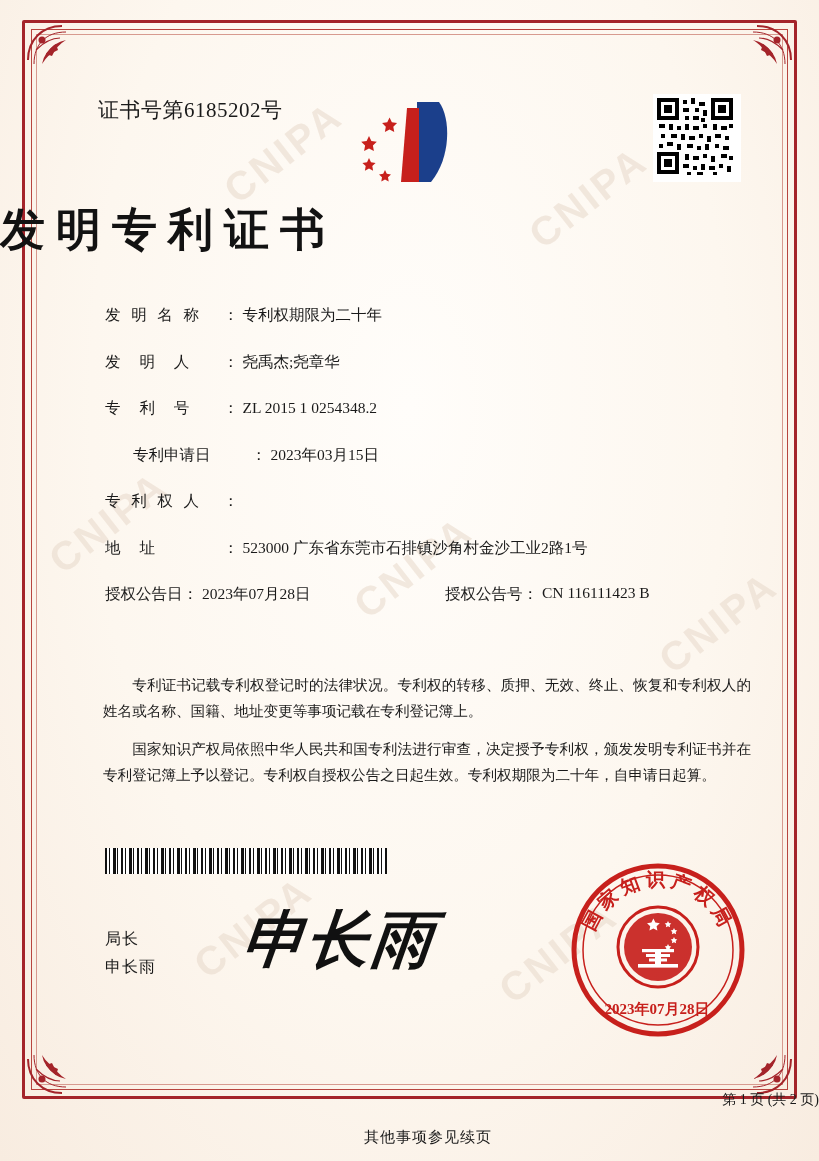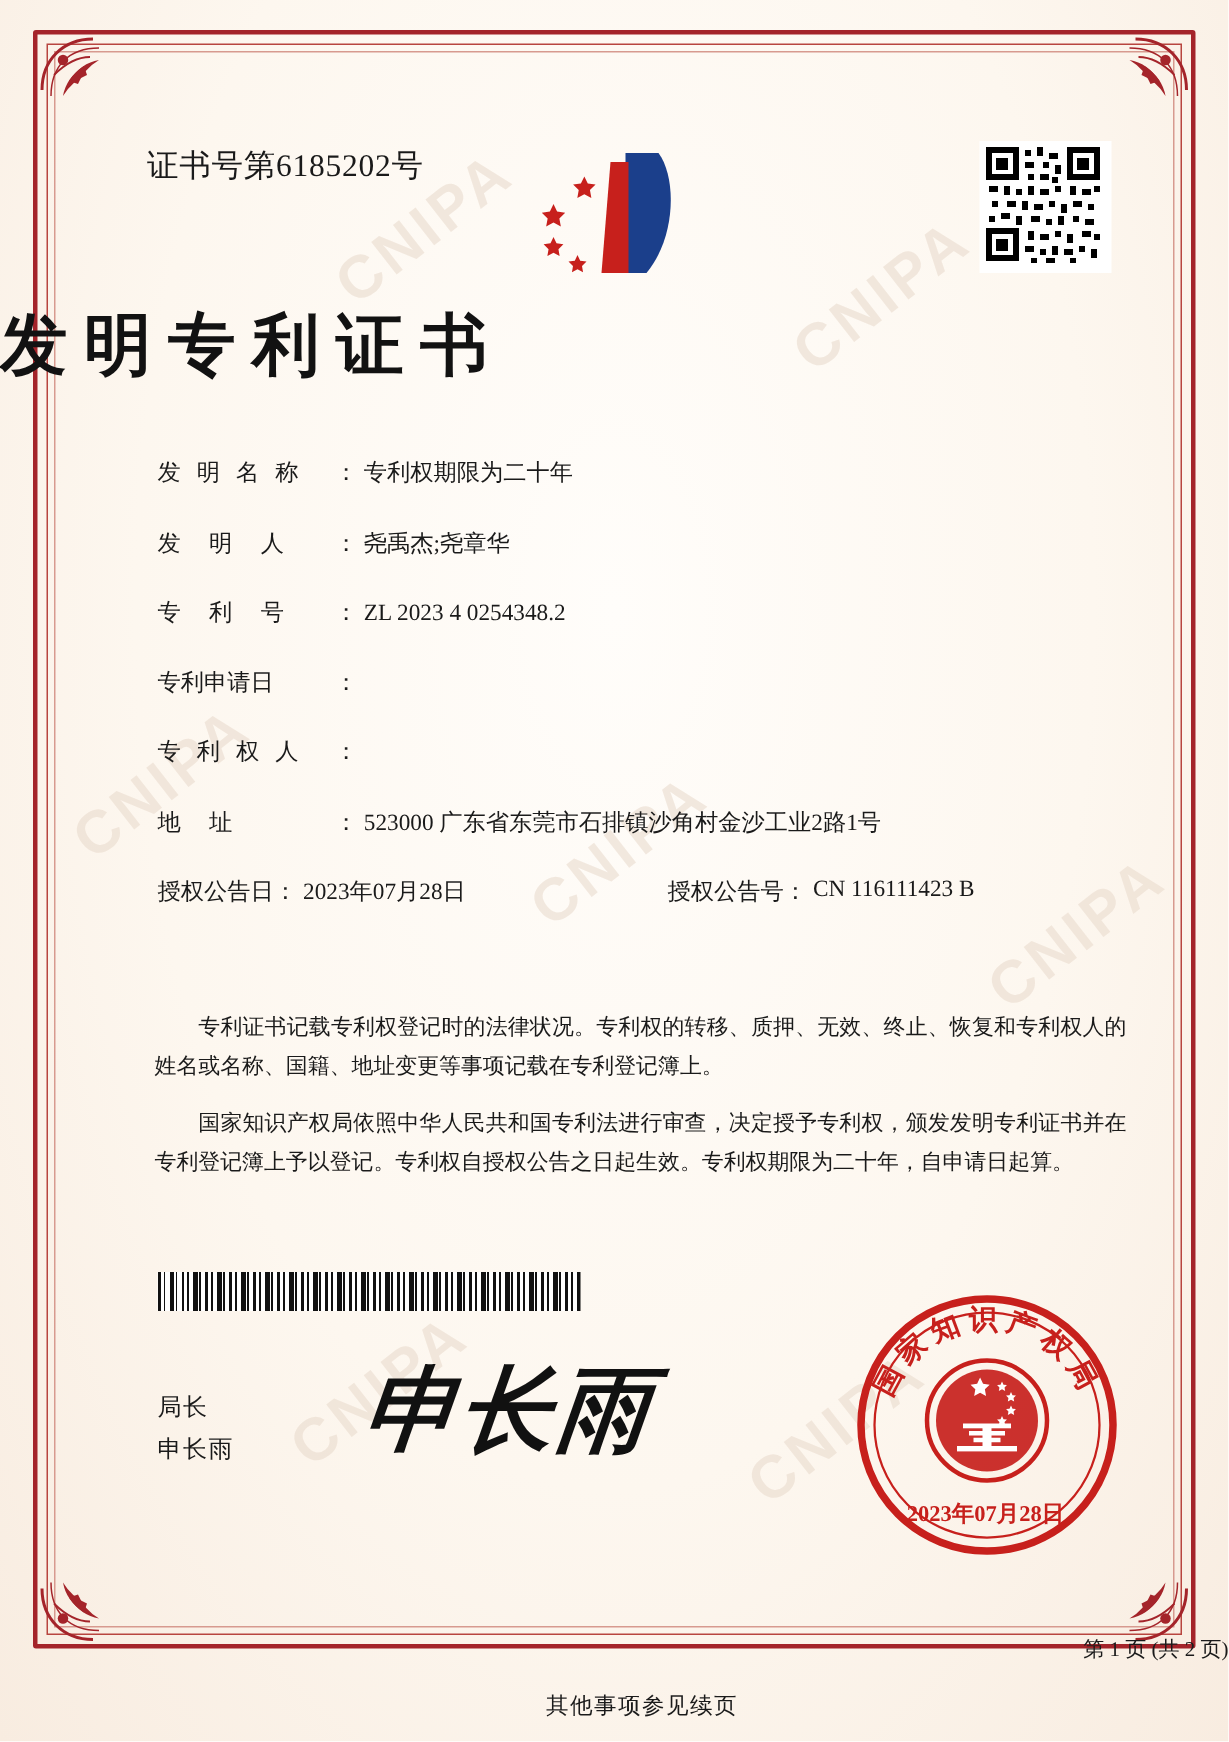--- a/index.html
+++ b/index.html
@@ -119,21 +119,21 @@
     font-size: 15.5px;
   }
   .lbl {
     width: 118px;
     flex: 0 0 118px;
     letter-spacing: 0px;
   }
   .lbl.sp5 { letter-spacing: 7.5px; }
   .lbl.sp4 { letter-spacing: 7.5px; }
   .lbl.sp3 { letter-spacing: 3.4px; }
-  .lbl.sp0 { letter-spacing: 0px; }
+  .lbl.sp0 { letter-spacing: 0px; margin-left: 28px; }
   .colon { margin-right: 4px; }
   .val { flex: 1; }
 
   .row-split { display: flex; align-items: baseline; font-size: 15.5px; margin-bottom: 25px;}
   .row-split .left { width: 340px; display:flex; }
   .row-split .right { display:flex; }
   .row-split .lbl2 { letter-spacing: 0px; }
 
   
   .paras {
@@ -380,26 +380,27 @@
 
     <div class="row">
       <span class="lbl sp5">发 明 人</span>
       <span class="colon">：</span>
       <span class="val">尧禹杰;尧章华</span>
     </div>
 
     <div class="row">
       <span class="lbl sp5">专 利 号</span>
       <span class="colon">：</span>
-      <span class="val">ZL 2023 4 0254348.2</span>
+      <span class="val">ZL 2015 1 0254348.2</span>
     </div>
 
     <div class="row">
       <span class="lbl sp0">专利申请日</span>
       <span class="colon">：</span>
+      <span class="val">2023年03月15日</span>
     </div>
 
     <div class="row">
       <span class="lbl sp3">专 利 权 人</span>
       <span class="colon">：</span>
     </div>
 
     <div class="row">
       <span class="lbl sp4">地 址</span>
       <span class="colon">：</span>

